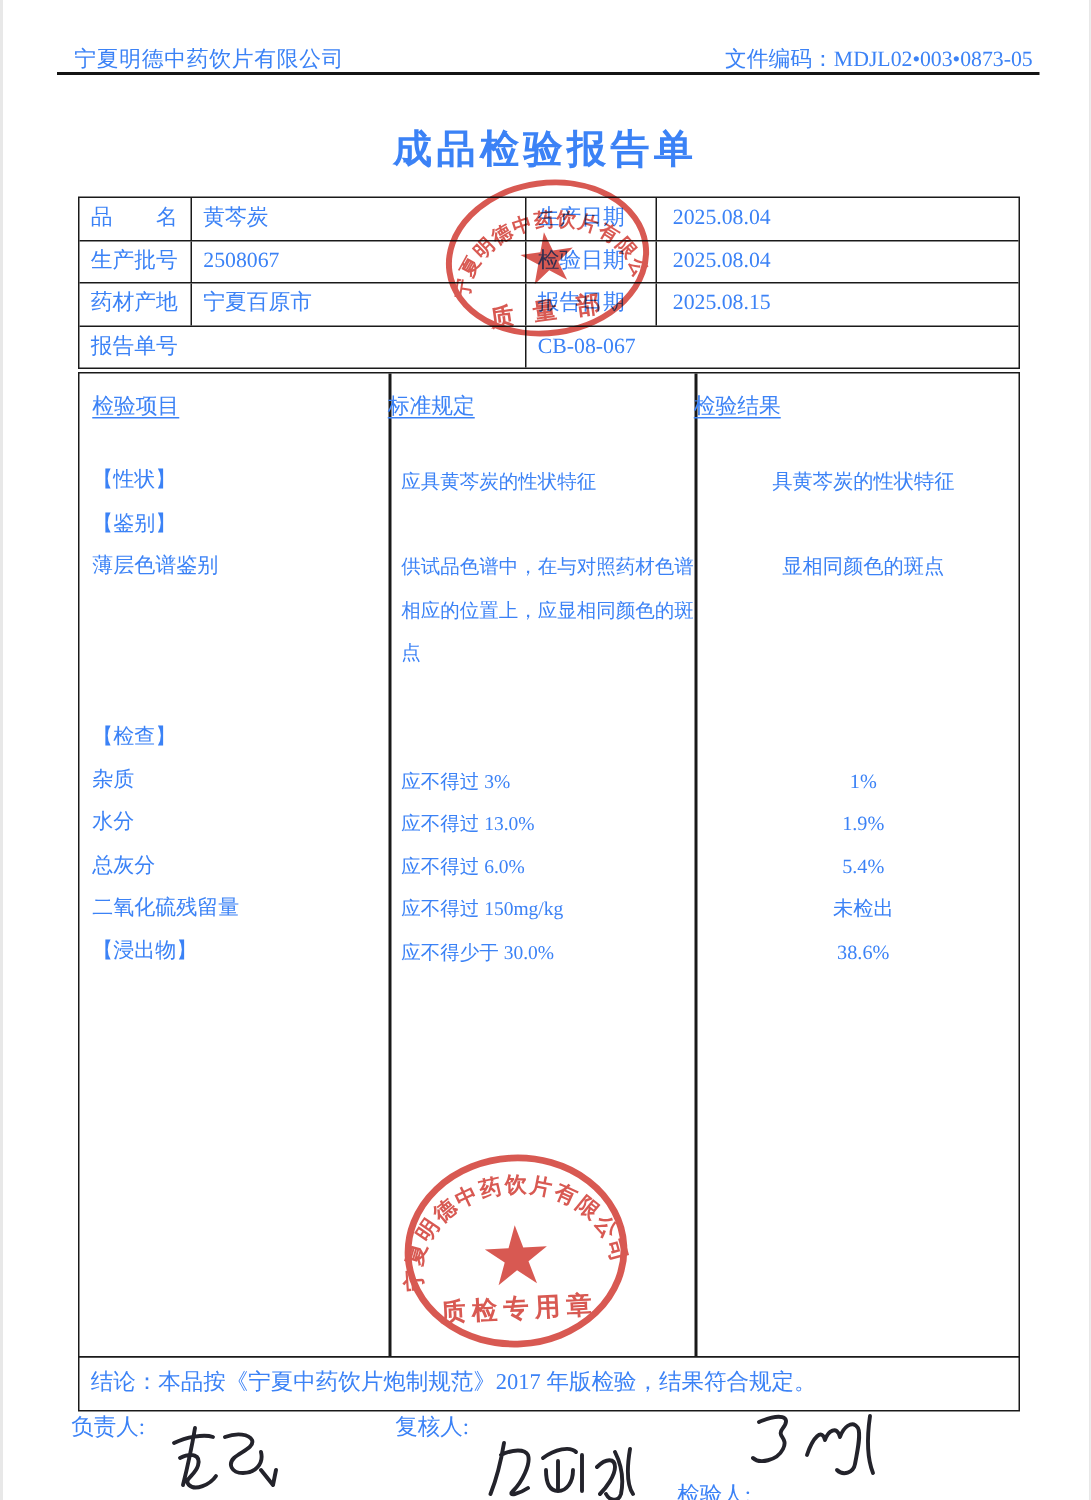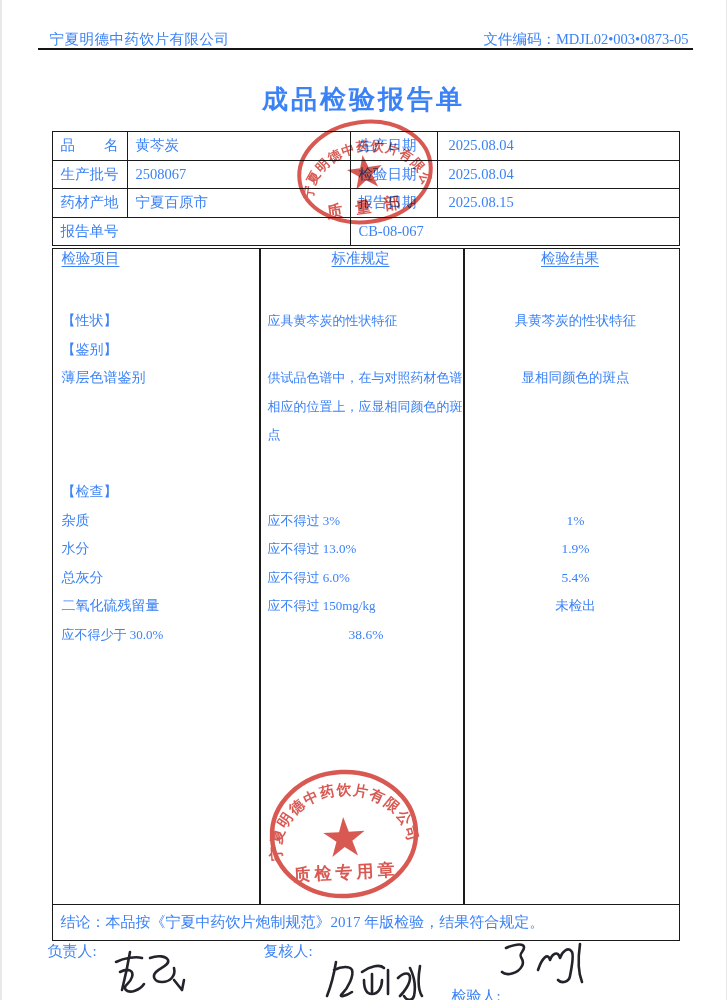--- a/index.html
+++ b/index.html
@@ -21,23 +21,23 @@
              border-right:1.6px solid #1a1a1a;box-sizing:border-box;overflow:hidden;white-space:nowrap;}
   .info-cell:last-child{border-right:none;}
   .lbl-justify{display:inline-flex;justify-content:space-between;width:58px;}
   .date-val{padding-left:11px;}
 
   
   .insp-table{position:absolute;left:50px;top:248px;width:628px;height:657px;
               border:1.6px solid #1a1a1a;box-sizing:border-box;}
   .v-div{position:absolute;top:0;bottom:0;width:1.6px;background:#1a1a1a;}
   .v-div1{left:206.5px;} .v-div2{left:410.5px;}
-  .insp-headers{position:absolute;top:0;left:0;width:625px;display:grid;
+  .insp-headers{position:absolute;top:12px;left:0;width:625px;display:grid;
                 grid-template-columns:206px 204px 215px;font-size:14.5px;}
-  .insp-h{text-align:center;}
+  .insp-h{}
   .insp-h span{text-decoration:underline;text-underline-offset:3px;}
   .insp-h.first{text-align:left;padding-left:9px;}
   .insp-rows{position:absolute;top:58px;left:0;width:625px;}
   .insp-row{display:grid;grid-template-columns:206px 204px 215px;}
   .insp-cell{min-height:28.5px;line-height:28.5px;padding-left:9px;box-sizing:border-box;}
   .insp-item{font-size:14px;}
   .insp-standard{font-size:13px;width:204px;padding-right:0;}
   .insp-result{font-size:13.5px;padding-left:11px;text-align:center;}
 
   
@@ -140,20 +140,21 @@
           <div class="insp-cell insp-item">总灰分</div>
           <div class="insp-cell insp-standard">应不得过 6.0%</div>
           <div class="insp-cell insp-result">5.4%</div>
         </div>
         <div class="insp-row">
           <div class="insp-cell insp-item">二氧化硫残留量</div>
           <div class="insp-cell insp-standard">应不得过 150mg/kg</div>
           <div class="insp-cell insp-result">未检出</div>
         </div>
         <div class="insp-row">
+          <div class="insp-cell insp-item">【浸出物】</div>
           <div class="insp-cell insp-standard">应不得少于 30.0%</div>
           <div class="insp-cell insp-result">38.6%</div>
         </div>
       </div>
   </div>
 
   <div class="conclusion">结论：本品按《宁夏中药饮片炮制规范》2017 年版检验，结果符合规定。</div>
 
   <div class="sig-label r1">负责人:</div>
   <div class="sig-label r2">复核人:</div>

